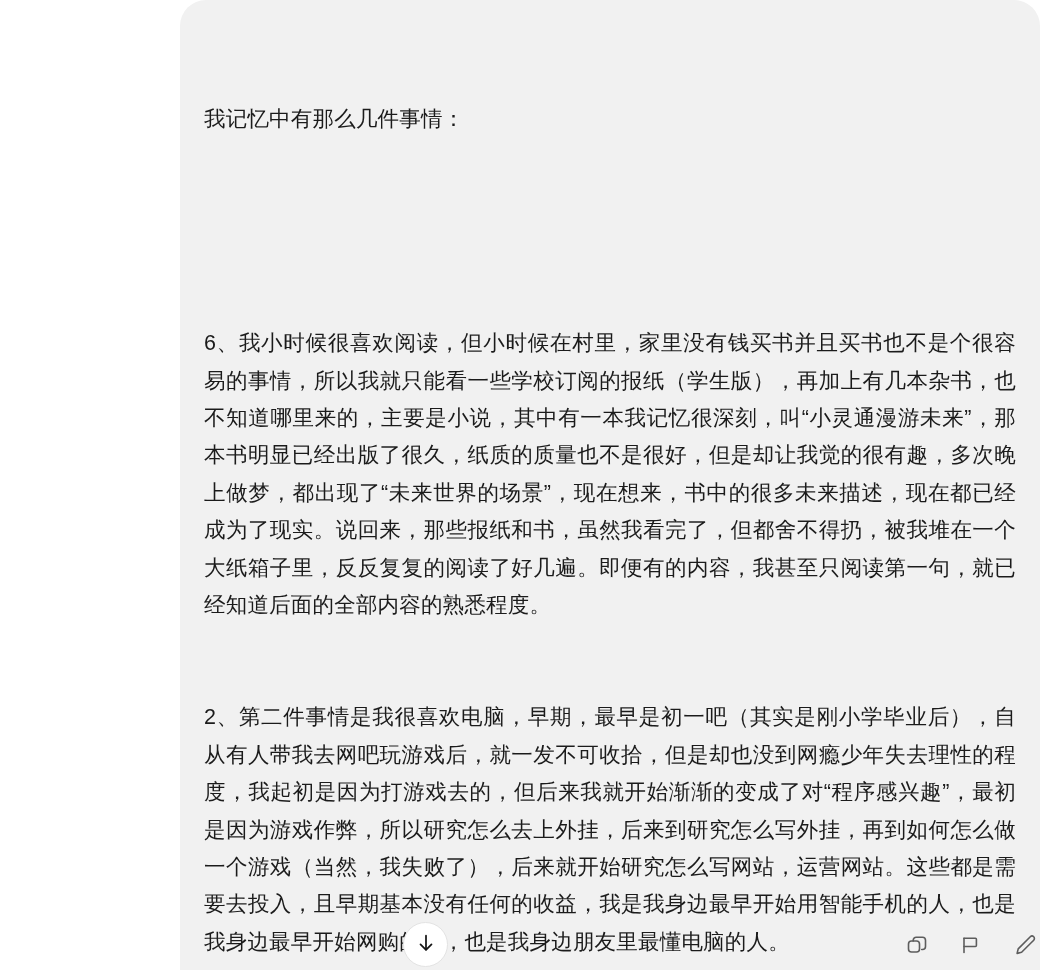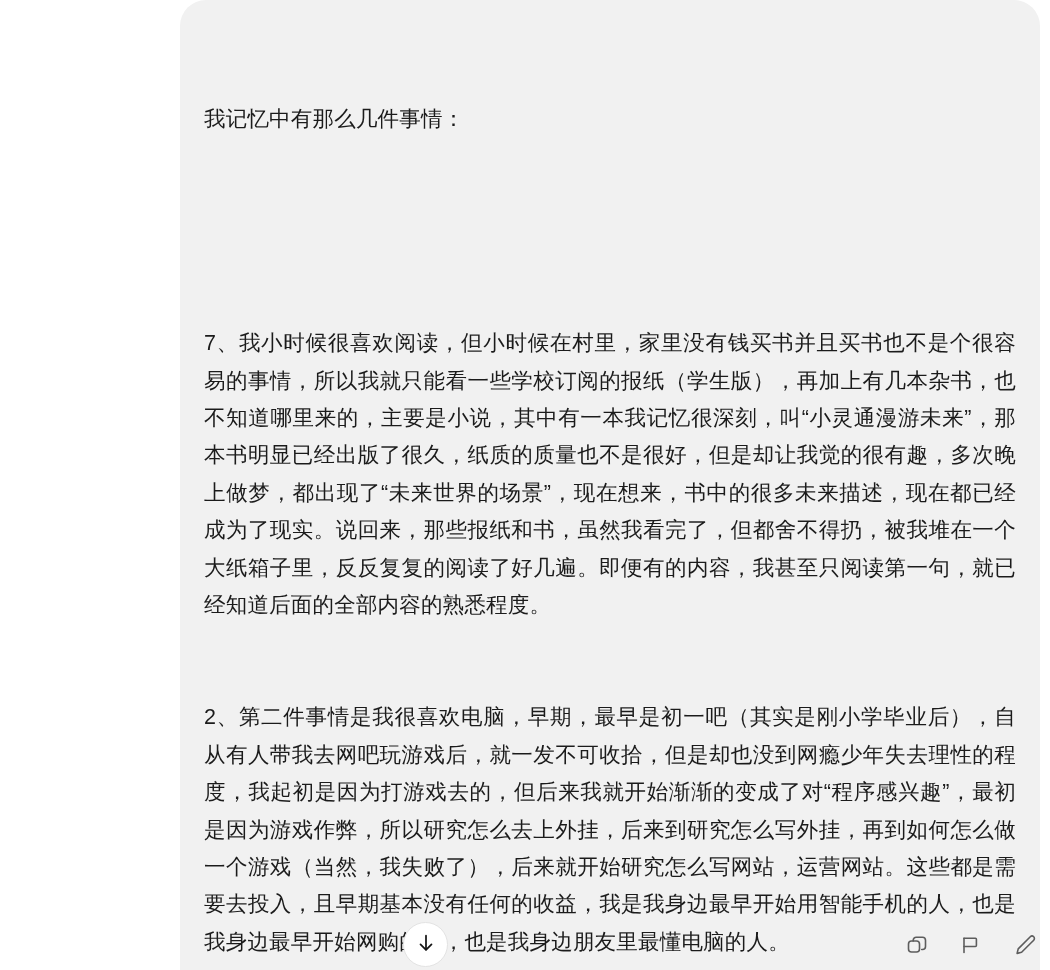--- a/index.html
+++ b/index.html
@@ -103,21 +103,21 @@
 </head>
 <body>
 
 <div class="conversation">
 
   <div class="message-row">
     <div class="message-bubble">
       <div class="message-text">
         <p class="message-paragraph">我记忆中有那么几件事情：</p>
         <div class="blank-line"></div>
-        <p class="message-paragraph">7、我小时候很喜欢阅读，但小时候在村里，家里没有钱买书并且买书也不是个很容易的事情，所以我就只能看一些学校订阅的报纸（学生版），再加上有几本杂书，也不知道哪里来的，主要是小说，其中有一本我记忆很深刻，叫“小灵通漫游未来”，那本书明显已经出版了很久，纸质的质量也不是很好，但是却让我觉的很有趣，多次晚上做梦，都出现了“未来世界的场景”，现在想来，书中的很多未来描述，现在都已经成为了现实。说回来，那些报纸和书，虽然我看完了，但都舍不得扔，被我堆在一个大纸箱子里，反反复复的阅读了好几遍。即便有的内容，我甚至只阅读第一句，就已经知道后面的全部内容的熟悉程度。</p>
+        <p class="message-paragraph">6、我小时候很喜欢阅读，但小时候在村里，家里没有钱买书并且买书也不是个很容易的事情，所以我就只能看一些学校订阅的报纸（学生版），再加上有几本杂书，也不知道哪里来的，主要是小说，其中有一本我记忆很深刻，叫“小灵通漫游未来”，那本书明显已经出版了很久，纸质的质量也不是很好，但是却让我觉的很有趣，多次晚上做梦，都出现了“未来世界的场景”，现在想来，书中的很多未来描述，现在都已经成为了现实。说回来，那些报纸和书，虽然我看完了，但都舍不得扔，被我堆在一个大纸箱子里，反反复复的阅读了好几遍。即便有的内容，我甚至只阅读第一句，就已经知道后面的全部内容的熟悉程度。</p>
         <p class="message-paragraph">2、第二件事情是我很喜欢电脑，早期，最早是初一吧（其实是刚小学毕业后），自从有人带我去网吧玩游戏后，就一发不可收拾，但是却也没到网瘾少年失去理性的程度，我起初是因为打游戏去的，但后来我就开始渐渐的变成了对“程序感兴趣”，最初是因为游戏作弊，所以研究怎么去上外挂，后来到研究怎么写外挂，再到如何怎么做一个游戏（当然，我失败了），后来就开始研究怎么写网站，运营网站。这些都是需要去投入，且早期基本没有任何的收益，我是我身边最早开始用智能手机的人，也是我身边最早开始网购的人，也是我身边朋友里最懂电脑的人。</p>
         
       </div>
     </div>
   </div>
 
   <div class="scroll-down-button">
     <span>
       <svg width="22" height="22" viewBox="0 0 24 24" fill="none" stroke="#151515" stroke-width="1.9" stroke-linecap="round" stroke-linejoin="round">
         <line x1="12" y1="4" x2="12" y2="19"></line>

